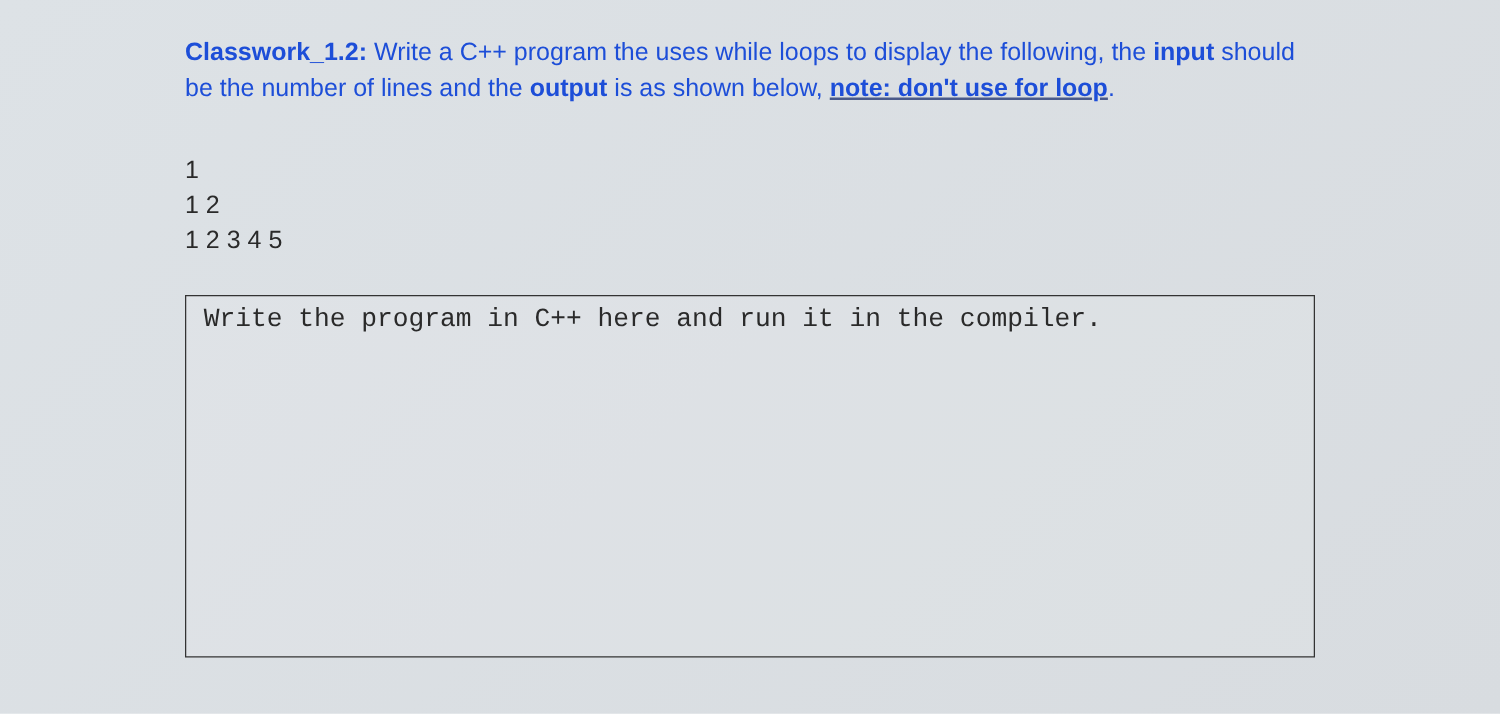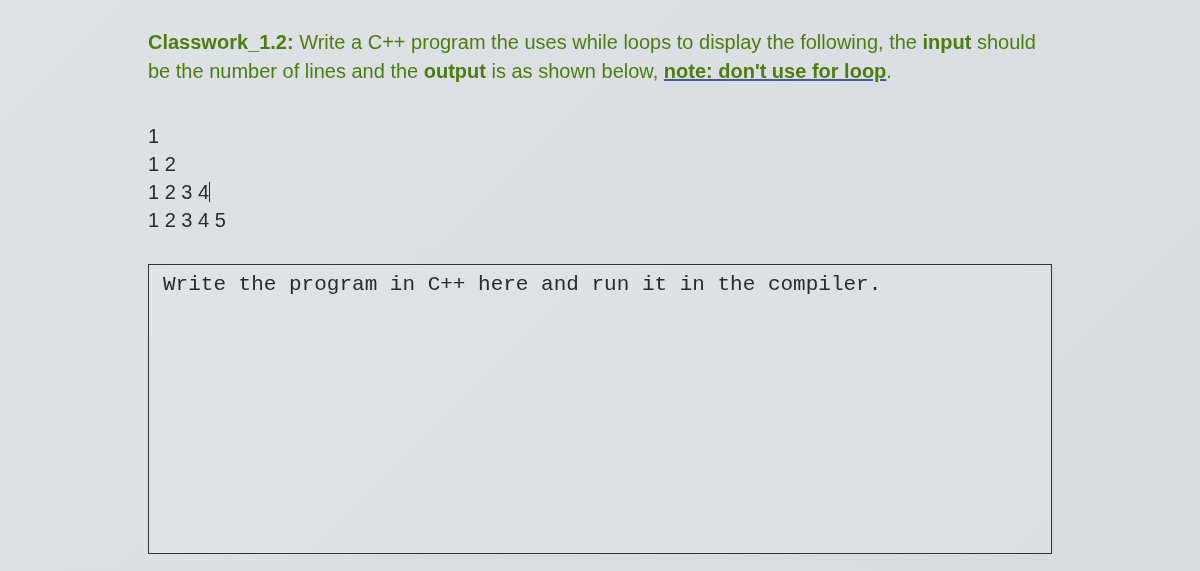--- a/index.html
+++ b/index.html
@@ -10,21 +10,21 @@
     body {
       width: 1200px;
       height: 571px;
       background: linear-gradient(135deg, #dde2e6 0%, #d8dce0 100%);
       font-family: Georgia, 'Times New Roman', serif;
       padding: 28px 148px 0 148px;
       overflow: hidden;
     }
     .title-line {
       font-size: 20px;
-      color: #4d7c0f;
+      color: #1d4ed8;
       line-height: 1.45;
       margin-bottom: 4px;
     }
     .title-bold {
       font-weight: bold;
       font-family: Arial, Helvetica, sans-serif;
     }
     .title-reg {
       font-family: Arial, Helvetica, sans-serif;
     }
@@ -75,19 +75,18 @@
 </head>
 <body>
 
 <div class="title-line">
   <span class="title-bold">Classwork_1.2:</span><span class="title-reg"> Write a C++ program the uses while loops to display the following, the </span><span class="title-bold">input</span><span class="title-reg"> should be the number of lines and the </span><span class="title-bold">output</span><span class="title-reg"> is as shown below, </span><span class="note-underline">note: don't use for loop</span><span class="title-reg">.</span>
 </div>
 
 <div class="output-block">
   <span class="output-line"><span>1</span></span>
   <span class="output-line"><span class="spell-underline">1 2</span></span>
-  <span class="output-line"><span class="spell-underline">1 2</span><span> 3 4</span><span class="cursor-bar"></span></span>
   <span class="output-line"><span class="spell-underline">1 2</span><span> 3 4 5</span></span>
 </div>
 
 <div class="answer-box">
   <span class="answer-prompt">Write the program in C++ here and run it in the compiler.</span>
 </div>
 
 </body></html>

